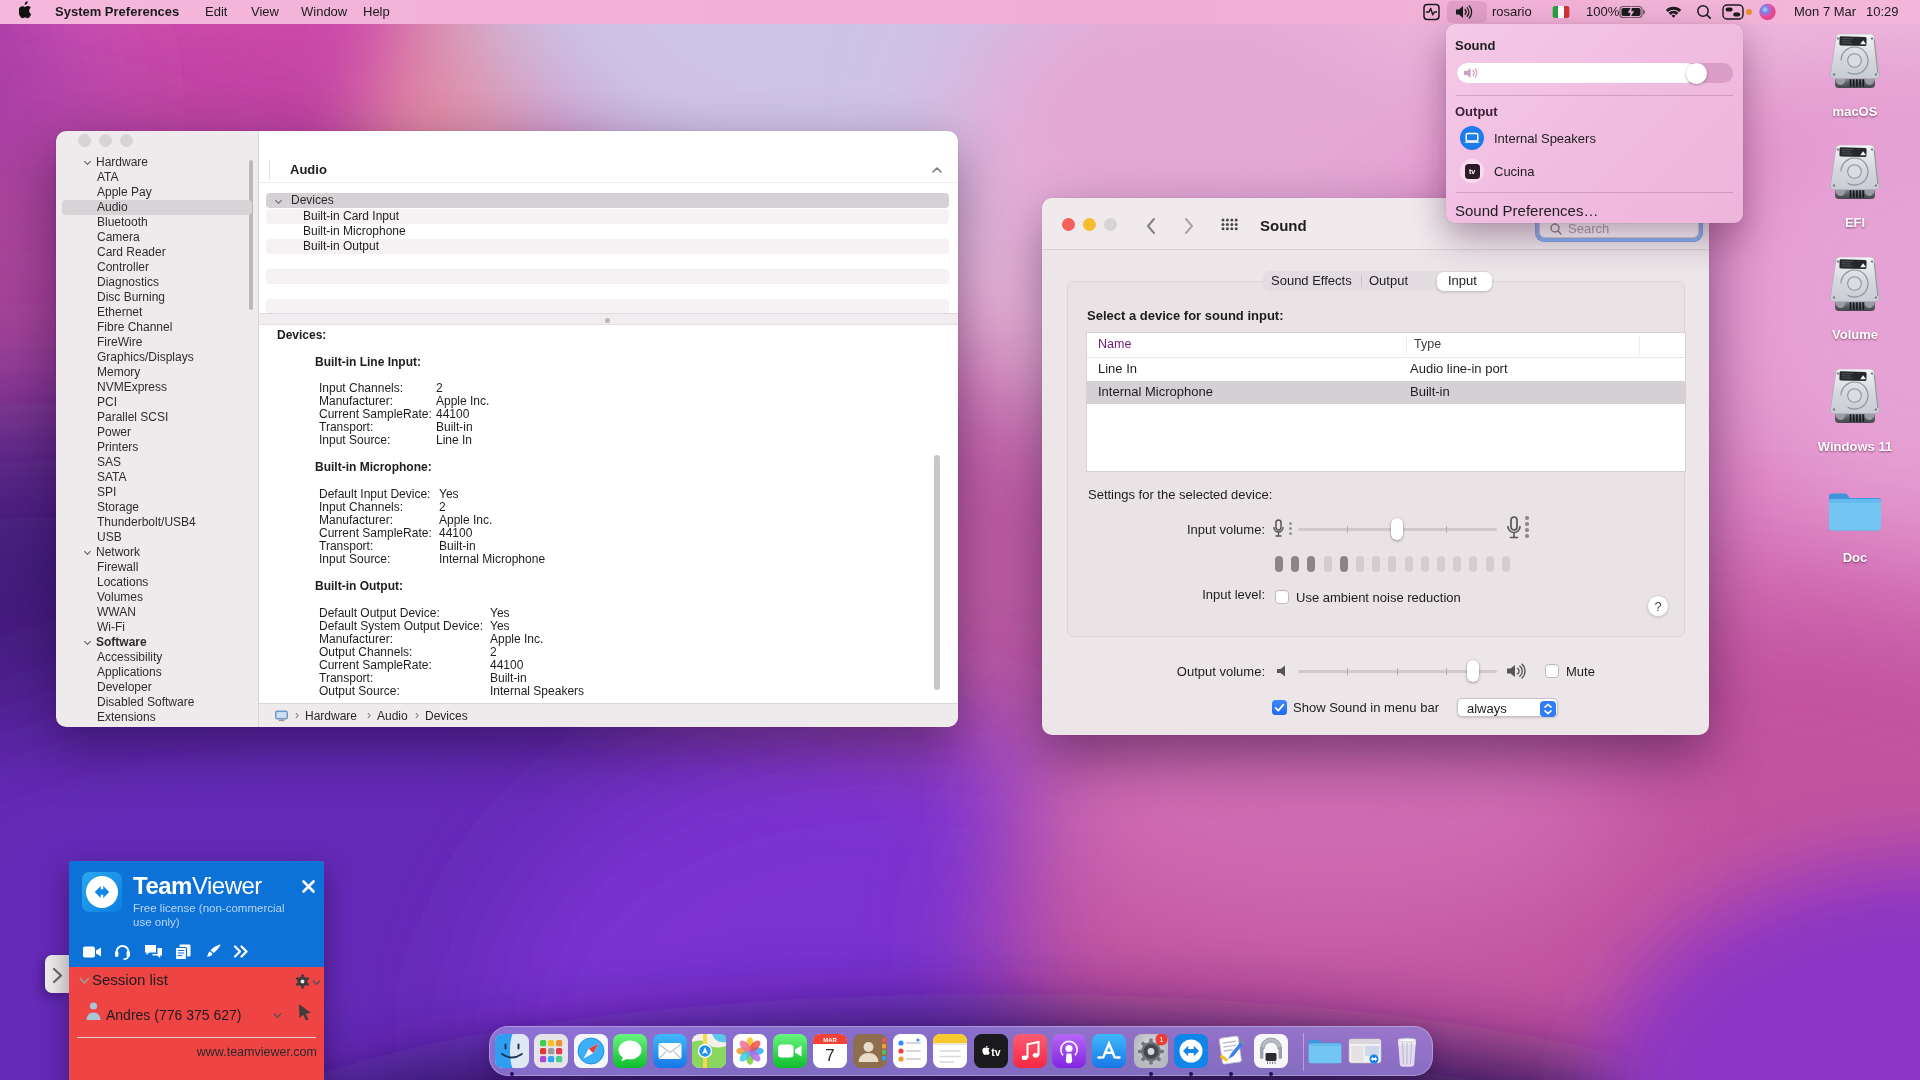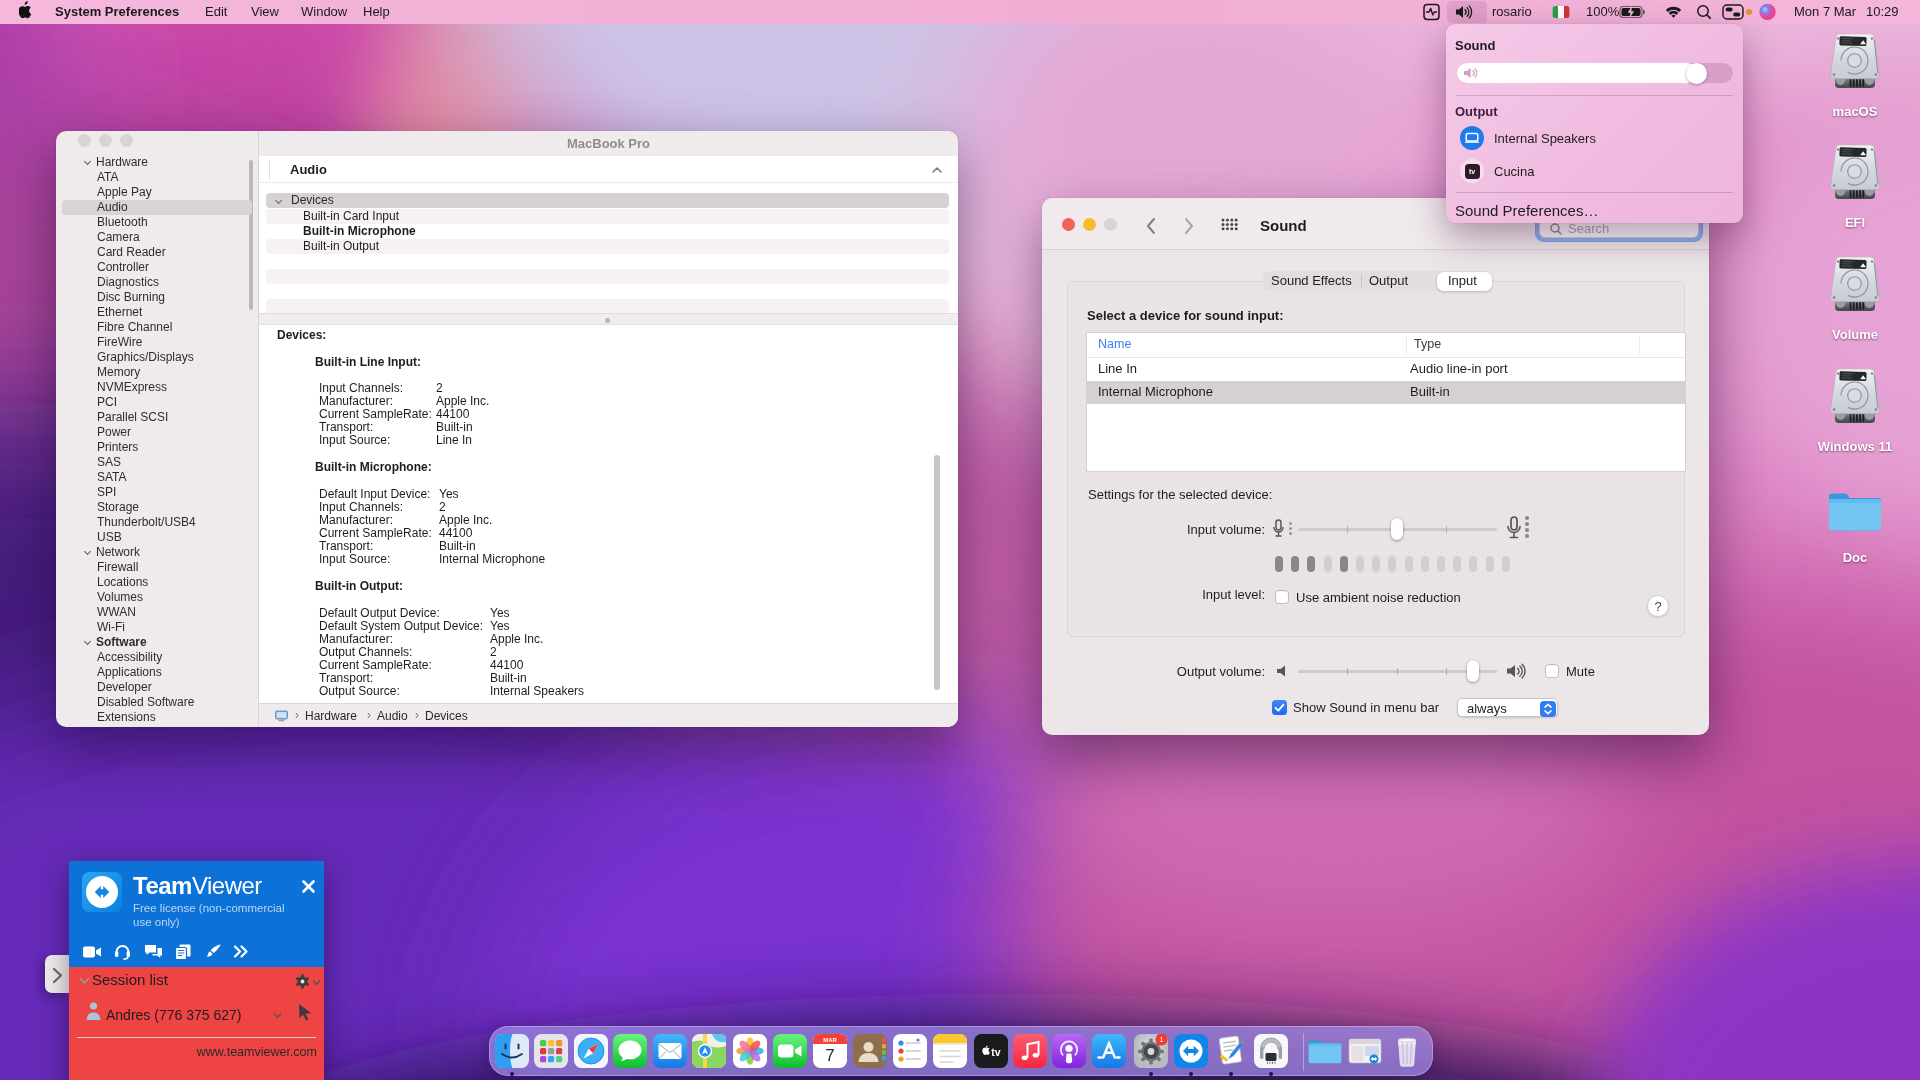--- a/index.html
+++ b/index.html
@@ -249,35 +249,34 @@
         <div class="lbl" style="margin-top:15px;">Doc</div>
       </div>
 </div>
 
 <div class="win" id="syswin">
   <div class="tl" style="left:22px; top:3px; background:#d8d3d6;"></div>
   <div class="tl" style="left:43px; top:3px; background:#d8d3d6;"></div>
   <div class="tl" style="left:64px; top:3px; background:#d8d3d6;"></div>
   <div id="sbscroll" class="abs" style="left:193px; top:29px; width:4px; height:150px; background:#bcb7ba; border-radius:3px;"></div>
   <div class="main">
-    <div class="abs" style="left:0; top:0; right:0; height:25px; background:#efebed; text-align:center; font-size:13px; font-weight:bold; color:#908c8e; line-height:26px;">MacBook Pro</div>
 
     <div class="abs" style="left:0; top:26px; right:0; height:26px; background:#fff; border-bottom:1px solid #ececec;">
       <div class="abs" style="left:10px; top:3px; width:1px; height:20px; background:#e4dfe2;"></div>
           <span class="abs" style="left:31px; top:5px; font-size:13px; font-weight:bold; color:#1d1d1f;">Audio</span>
       <svg class="abs" style="left:672px; top:8px" width="12" height="10" viewBox="0 0 12 10">
             <path d="M2 7 6 3 10 7" fill="none" stroke="#7a7a7d" stroke-width="1.6" stroke-linecap="round" stroke-linejoin="round"></path>
           </svg>
     </div>
 
     <div class="abs" style="left:7px; top:62px; width:683px; height:15px; background:#d6d1d4; border-radius:4px; font-size:12px; line-height:15px; color:#2a2a2c;">
       <span class="chevd" style="margin-left:10px; width:5px; height:5px; vertical-align:1px;"></span><span style="margin-left:4px;">Devices</span>
     </div>
     <div class="abs sysrow" style="top:78px;">Built-in Card Input</div>
-    <div class="abs sysrow" style="top:93px; background:#fff;font-weight:bold;">Built-in Microphone</div>
+    <div class="abs sysrow" style="top:93px; background:#fff;">Built-in Microphone</div>
     <div class="abs sysrow" style="top:108px;">Built-in Output</div>
     <div class="abs sysrow" style="top:138px;"></div>
     <div class="abs sysrow" style="top:168px;"></div>
 
     <div class="abs" style="left:0; top:182px; right:0; height:12px; background:#f1ecef; border-top:1px solid #e0dbde; border-bottom:1px solid #e4dfe2;">
       <div class="abs" style="left:346px; top:4px; width:5px; height:5px; border-radius:50%; background:#b9b4b7;"></div>
     </div>
 
     <div class="abs" style="left:0; top:194px; right:0; bottom:24px; background:#fff; font-size:12px; color:#1d1d1f;">
       <div class="abs" style="left:18px; top:3px; font-weight:bold;">Devices:</div>
@@ -460,21 +459,21 @@
     <div class="abs" style="left:174px; top:0.5px; width:55px; height:19px; background:#fff; border-radius:6.5px; box-shadow:0 1px 3px rgba(0,0,0,.22);"></div>
     <span class="abs" style="left:8px; top:2px;">Sound Effects</span>
     <div class="abs" style="left:98px; top:4px; width:1px; height:12px; background:#c8c2c6;"></div>
     <span class="abs" style="left:106px; top:2px;">Output</span>
     <span class="abs" style="left:185px; top:2px;">Input</span>
   </div>
   <div class="abs" style="left:45px; top:110px; font-size:13px; font-weight:bold; color:#1d1d1f;">Select a device for sound input:</div>
 
   <div class="abs" style="left:44px; top:134px; width:600px; height:140px; background:#fff; border:1px solid #d6d0d3; font-size:13px; color:#1d1d1f;">
     <div class="abs" style="left:0; top:0; width:598px; height:25px; border-bottom:1px solid #e6e6e6;">
-      <span class="abs" style="left:11px; top:4px; font-size:12.5px; color:#3b82f6;">Name</span>
+      <span class="abs" style="left:11px; top:4px; font-size:12.5px; color:#701a75;">Name</span>
       <div class="abs" style="left:319px; top:3px; width:1px; height:19px; background:#ececec;"></div>
       <span class="abs" style="left:327px; top:4px; font-size:12.5px; color:#3c3c3e;">Type</span>
       <div class="abs" style="left:552px; top:3px; width:1px; height:19px; background:#ececec;"></div>
     </div>
     <div class="abs" style="left:0; top:25px; width:598px; height:23px;">
       <span class="abs" style="left:11px; top:3px;">Line In</span>
       <span class="abs" style="left:323px; top:3px;">Audio line-in port</span>
     </div>
     <div class="abs" style="left:0; top:48px; width:598px; height:23px; background:#d5d0d3;">
       <span class="abs" style="left:11px; top:3px;">Internal Microphone</span>

